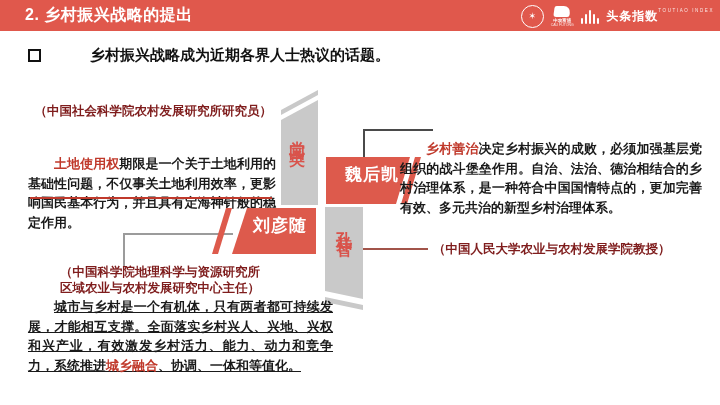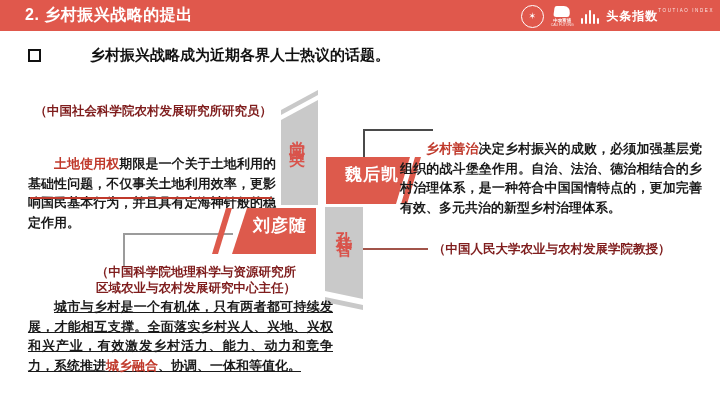--- a/index.html
+++ b/index.html
@@ -22,21 +22,21 @@
   .tt .t1{font-size:12px;font-weight:bold;color:#fff;letter-spacing:1px;white-space:nowrap;}
   .tt .t2{font-size:4.5px;color:rgba(255,255,255,.85);letter-spacing:1.6px;white-space:nowrap;}
 
   
   .bullet{position:absolute;left:28px;top:46px;display:flex;align-items:center;gap:40px;}
   .bullet .sq{width:9px;height:9px;border:2.2px solid #111;margin-right:9px;flex:none;}
   .bullet .txt{font-size:15px;font-weight:bold;color:#111;white-space:nowrap;}
 
   
   .qtitle{position:absolute;font-size:12.5px;font-weight:bold;color:#7f1d1d;white-space:nowrap;}
-  .qtitle.ra{text-align:center;white-space:normal;line-height:16px;}
+  .qtitle.ra{text-align:left;white-space:normal;line-height:16px;}
   .qbody{position:absolute;font-size:13px;font-weight:600;color:#1a1a1a;line-height:19.5px;
          text-indent:2em;text-align:justify;}
   .hl{color:#C0392B;font-weight:bold;}
   .redline{position:absolute;height:2px;background:#C0392B;}
 
   
   .shape{position:absolute;}
   .gray{background:#C9C9C9;}
   .red{background:#DD5A4C;}
   .vname{position:absolute;writing-mode:vertical-rl;text-orientation:upright;

